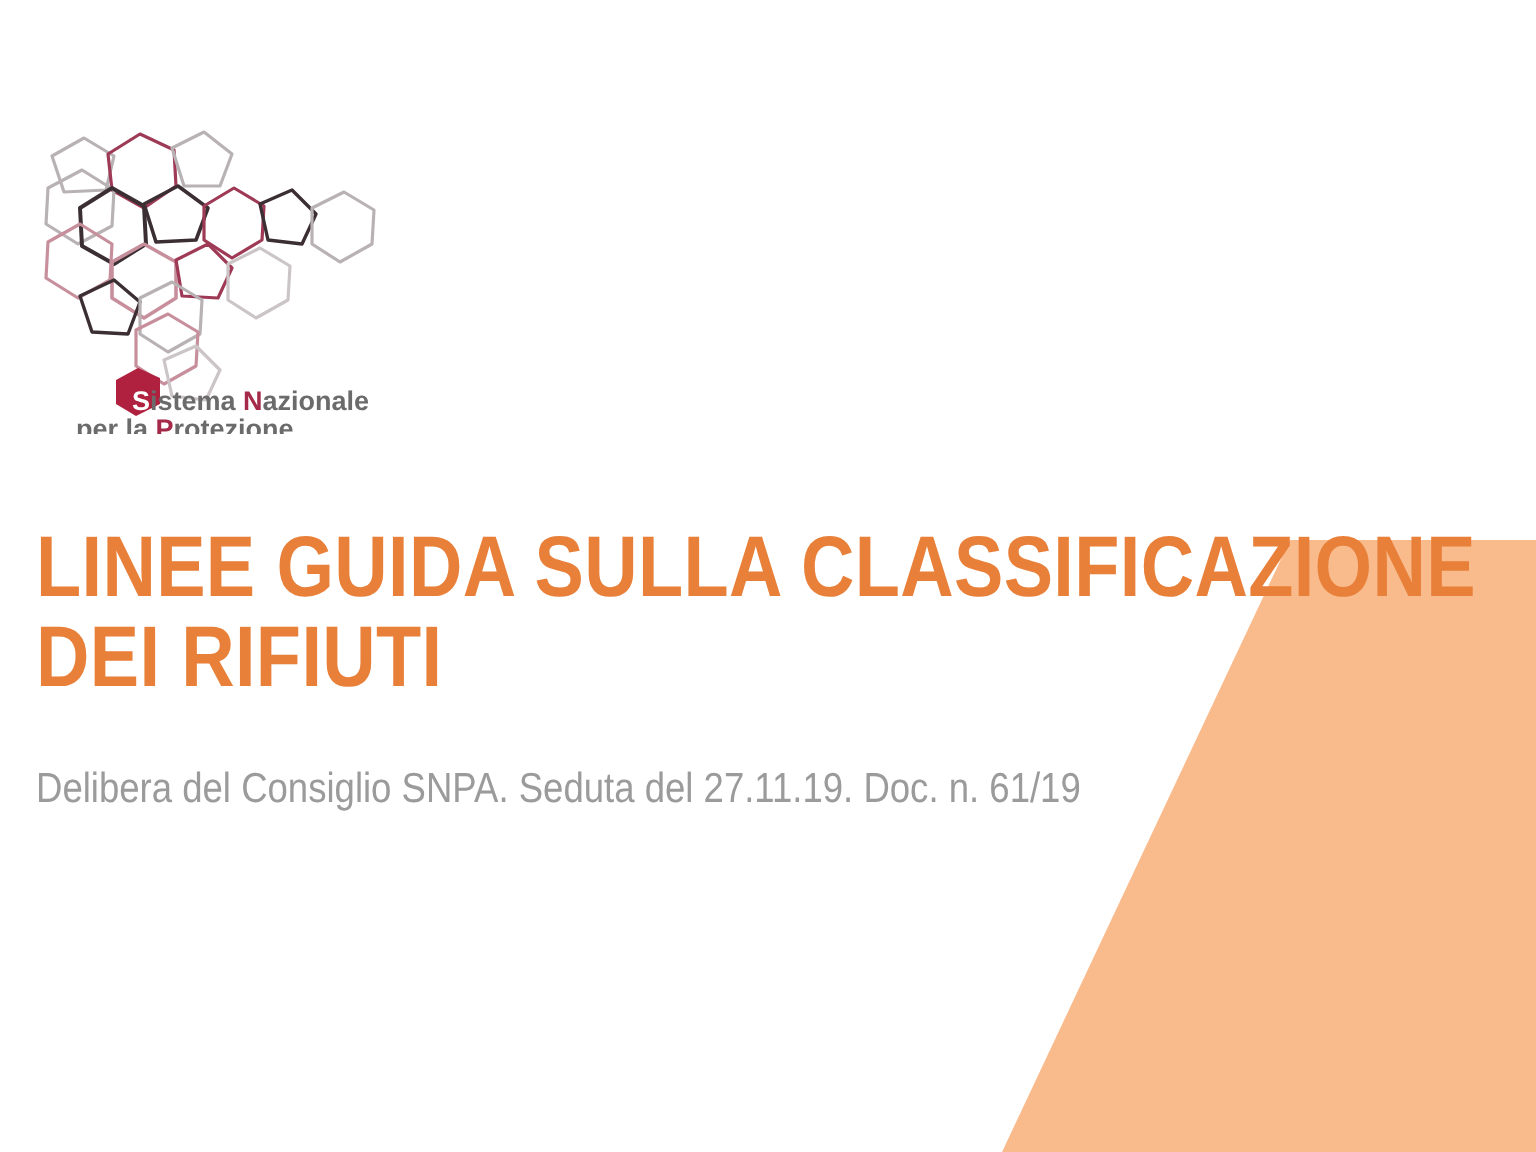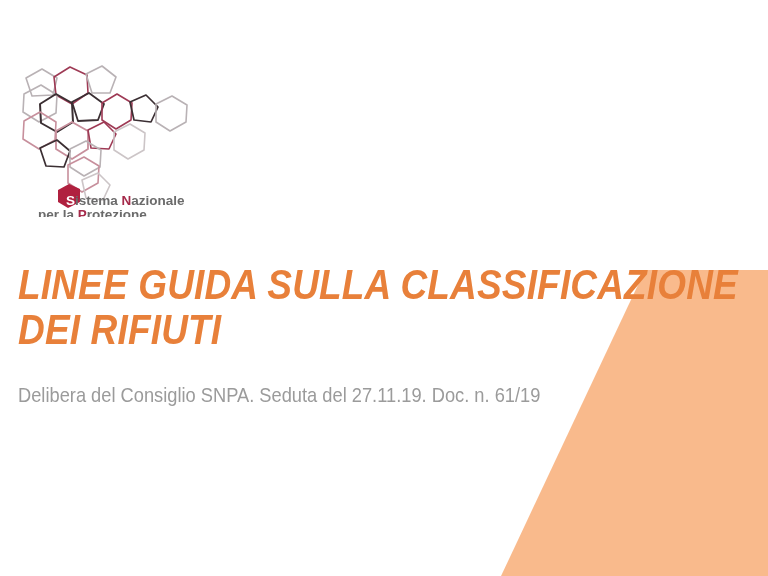--- a/index.html
+++ b/index.html
@@ -43,21 +43,20 @@
     width: 230px;
     height: 170px;
   }
 
   
   .title-block {
     position: absolute;
     left: 18px;
     top: 262px;
     width: 640px;
-    font-style: italic;
   }
   .title-line {
     display: block;
     font-family: "Liberation Sans Narrow", "Liberation Sans", sans-serif;
     font-weight: 700;
     font-size: 43px;
     line-height: 45px;
     letter-spacing: 0.2px;
     color: #e8803a;
     transform: scaleX(0.86);

